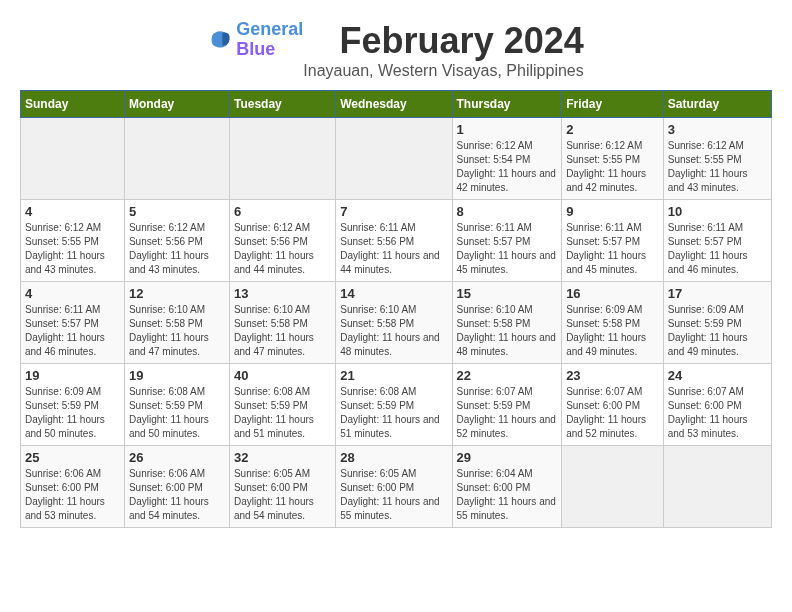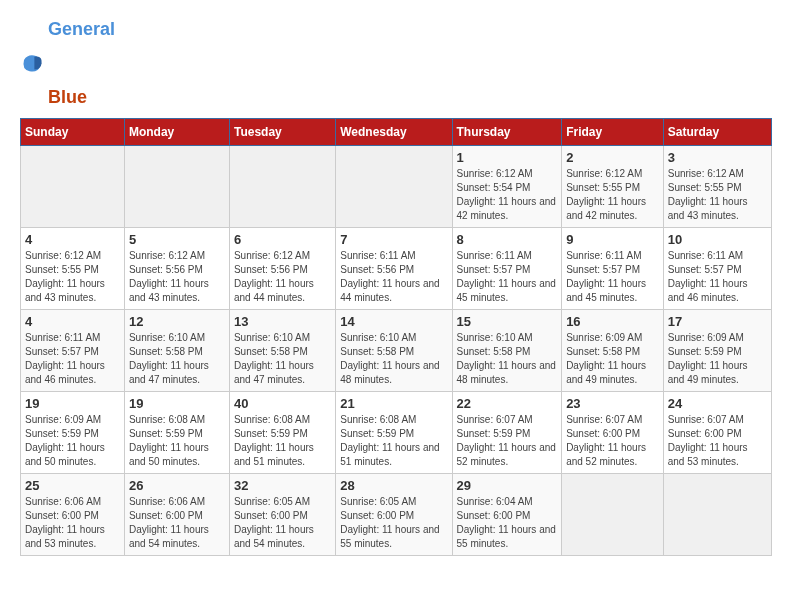--- a/index.html
+++ b/index.html
@@ -5,21 +5,21 @@
     * { margin: 0; padding: 0; box-sizing: border-box; }
     body {
       font-family: Arial, sans-serif;
       background: #fff;
       width: 792px;
       min-height: 612px;
       padding: 20px;
     }
     .header-area {
       display: flex;
-      justify-content: flex-start;
+      justify-content: center;
       align-items: flex-start;
       margin-bottom: 10px;
     }
     .logo {
       display: flex;
       align-items: center;
       gap: 4px;
     }
     .logo-text {
       font-size: 18px;
@@ -45,21 +45,21 @@
     .subtitle {
       font-size: 16px;
       color: #555;
     }
     table {
       width: 100%;
       border-collapse: collapse;
       font-size: 11px;
     }
     thead tr {
-      background-color: #b91c1c;
+      background-color: #4d7c0f;
       color: white;
     }
     thead th {
       padding: 6px 4px;
       text-align: left;
       font-weight: bold;
       border: 1px solid #3a6aa1;
       font-size: 12px;
     }
     tbody tr {
@@ -97,22 +97,26 @@
 <div class="header-area">
   <div class="logo">
     <div class="logo-icon">
       <svg viewBox="0 0 30 30" xmlns="http://www.w3.org/2000/svg">
         <path d="M5 10 Q10 2 20 5 Q28 8 25 18 Q22 26 12 24 Q2 22 5 10Z" fill="#4a90d9"></path>
         <path d="M18 6 Q28 4 27 14 Q26 22 18 22" fill="#2a5fa0"></path>
       </svg>
     </div>
     <div class="logo-text">
       <div><span>General</span></div>
-      <div style="color:#c2410c;margin-top:48px;">Blue</div>
+      <div style="color:#8b5cf6;">Blue</div>
     </div>
+  </div>
+  <div class="title-area">
+    <div class="main-title">February 2024</div>
+    <div class="subtitle">Inayauan, Western Visayas, Philippines</div>
   </div>
 </div>
 
 <table>
   <thead>
     <tr>
     <th>Sunday</th>
         <th>Monday</th>
         <th>Tuesday</th>
         <th>Wednesday</th>

